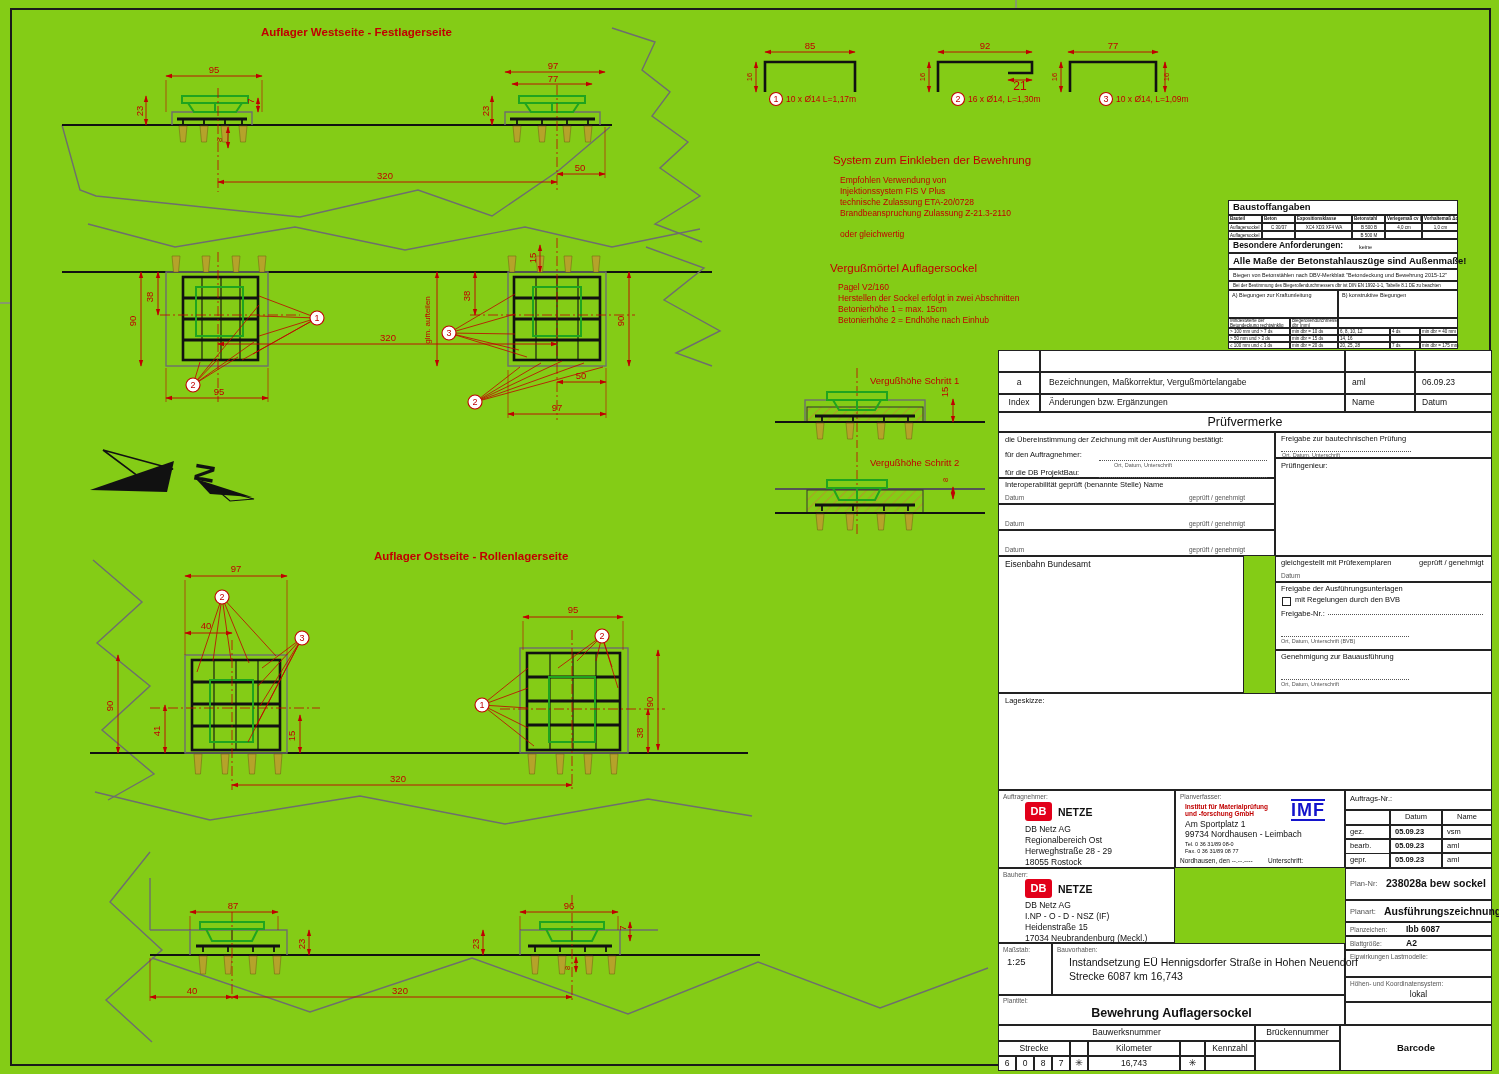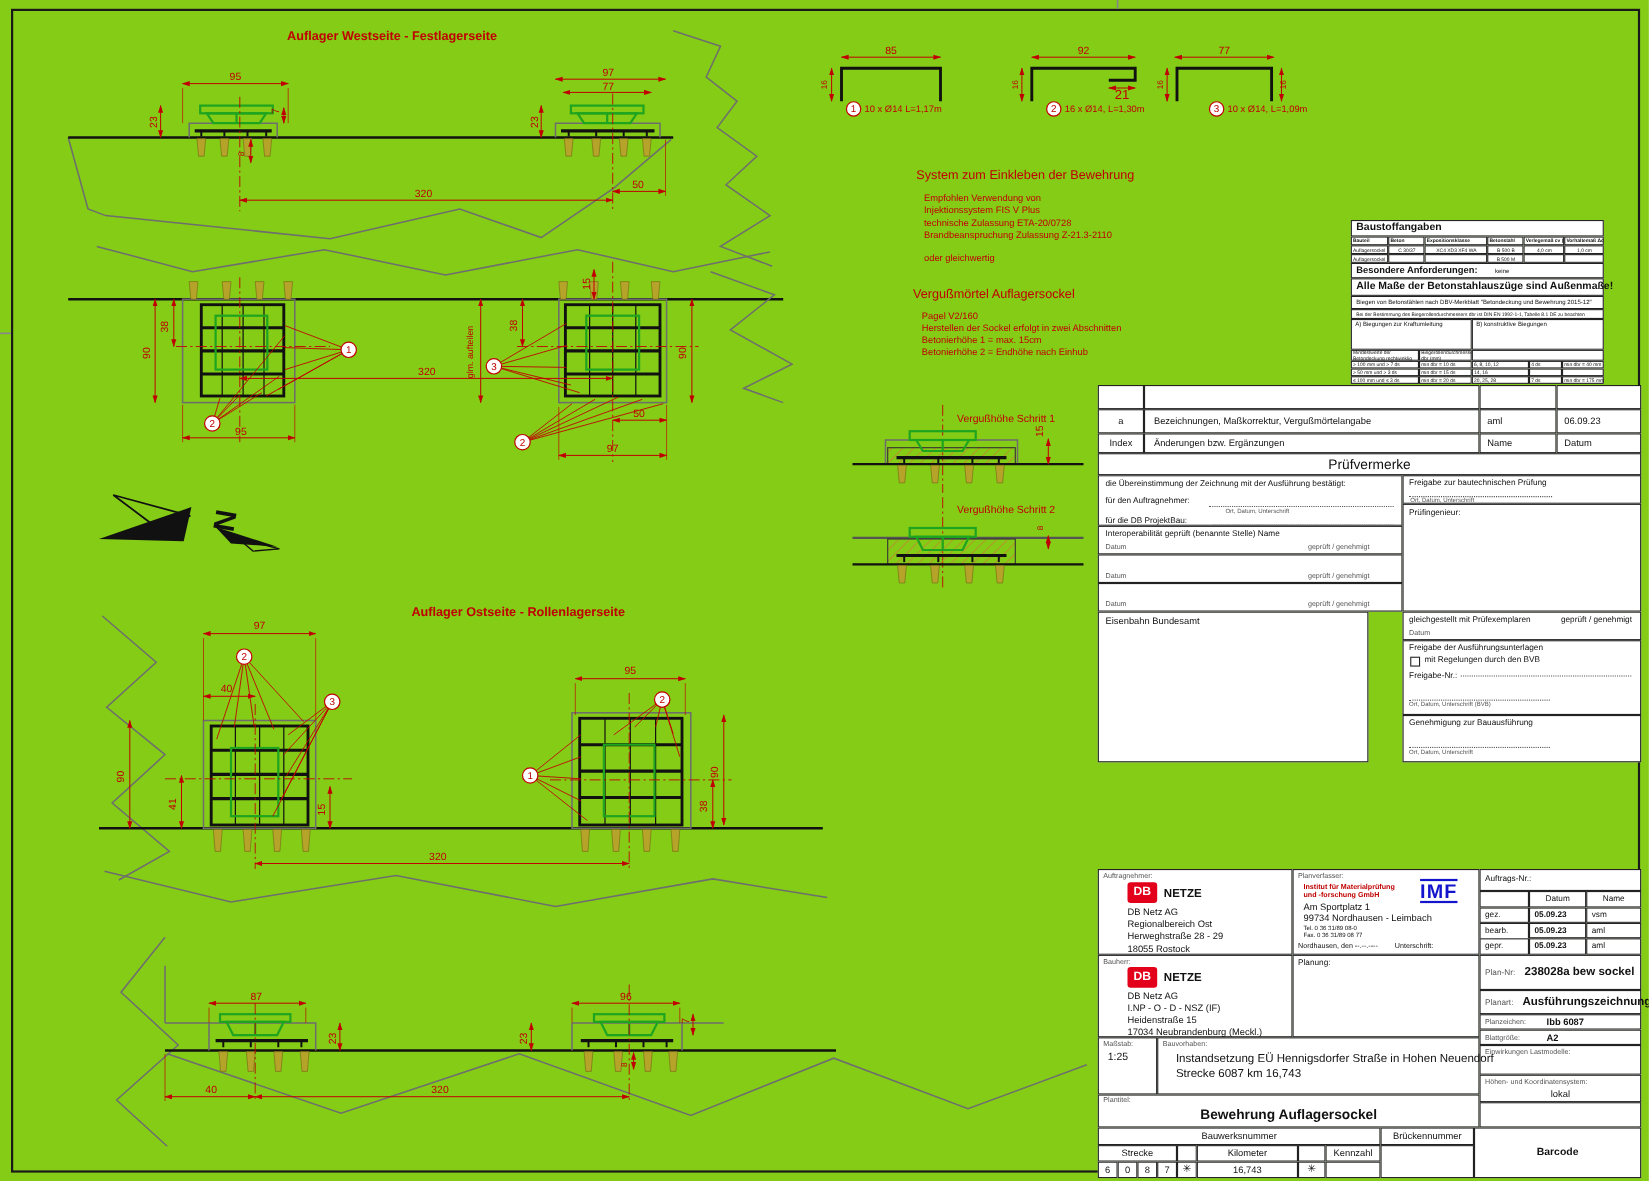--- a/index.html
+++ b/index.html
@@ -708,20 +708,23 @@
   <div class="t f7" style="left:5px;top:27px">Freigabe-Nr.:</div>
   <div class="dotl" style="left:52px;top:24px;width:155px;height:7px"></div>
   <div class="dotl" style="left:5px;top:46px;width:128px;height:7px"></div>
   <div class="t f5" style="left:5px;top:55px;color:#555">Ort, Datum, Unterschrift (BVB)</div>
 </div>
 <div class="bx" style="left:1275px;top:650px;width:217px;height:43px">
   <div class="t f7" style="left:5px;top:2px">Genehmigung zur Bauausführung</div>
   <div class="dotl" style="left:5px;top:21px;width:128px;height:7px"></div>
   <div class="t f5" style="left:5px;top:30px;color:#555">Ort, Datum, Unterschrift</div>
 </div>
+<div class="bx" style="left:998px;top:693px;width:494px;height:97px">
+  <div class="t f7" style="left:6px;top:3px">Lageskizze:</div>
+</div>
 
 <div class="bx" style="left:998px;top:790px;width:177px;height:78px">
   <div class="t f6" style="left:4px;top:2px;color:#555">Auftragnehmer:</div>
   <div class="dblogo" style="left:26px;top:11px">DB</div>
   <div class="t f10 b" style="left:59px;top:16px">NETZE</div>
   <div class="t f8" style="left:26px;top:34px">DB Netz AG</div>
   <div class="t f8" style="left:26px;top:45px">Regionalbereich Ost</div>
   <div class="t f8" style="left:26px;top:56px">Herweghstraße 28 - 29</div>
   <div class="t f8" style="left:26px;top:67px">18055 Rostock</div>
 </div>
@@ -777,23 +780,20 @@
 
 <div class="bx" style="left:998px;top:868px;width:177px;height:75px">
   <div class="t f6" style="left:4px;top:2px;color:#555">Bauherr:</div>
   <div class="dblogo" style="left:26px;top:10px">DB</div>
   <div class="t f10 b" style="left:59px;top:15px">NETZE</div>
   <div class="t f8" style="left:26px;top:32px">DB Netz AG</div>
   <div class="t f8" style="left:26px;top:43px">I.NP - O - D - NSZ (IF)</div>
   <div class="t f8" style="left:26px;top:54px">Heidenstraße 15</div>
   <div class="t f8" style="left:26px;top:65px">17034 Neubrandenburg (Meckl.)</div>
 </div>
-<div class="bx" style="left:1175px;top:868px;width:170px;height:75px">
-  <div class="t f7" style="left:4px;top:2px">Planung:</div>
-</div>
 
 <div class="bx" style="left:1345px;top:868px;width:147px;height:32px">
   <div class="t f7" style="left:4px;top:11px;color:#555">Plan-Nr:</div>
   <div class="t f10 b" style="left:40px;top:9px">238028a bew sockel</div>
 </div>
 <div class="bx" style="left:1345px;top:900px;width:147px;height:22px">
   <div class="t f7" style="left:4px;top:7px;color:#555">Planart:</div>
   <div class="t f10 b" style="left:38px;top:5px">Ausführungszeichnung</div>
 </div>
 <div class="bx" style="left:1345px;top:922px;width:147px;height:14px">

